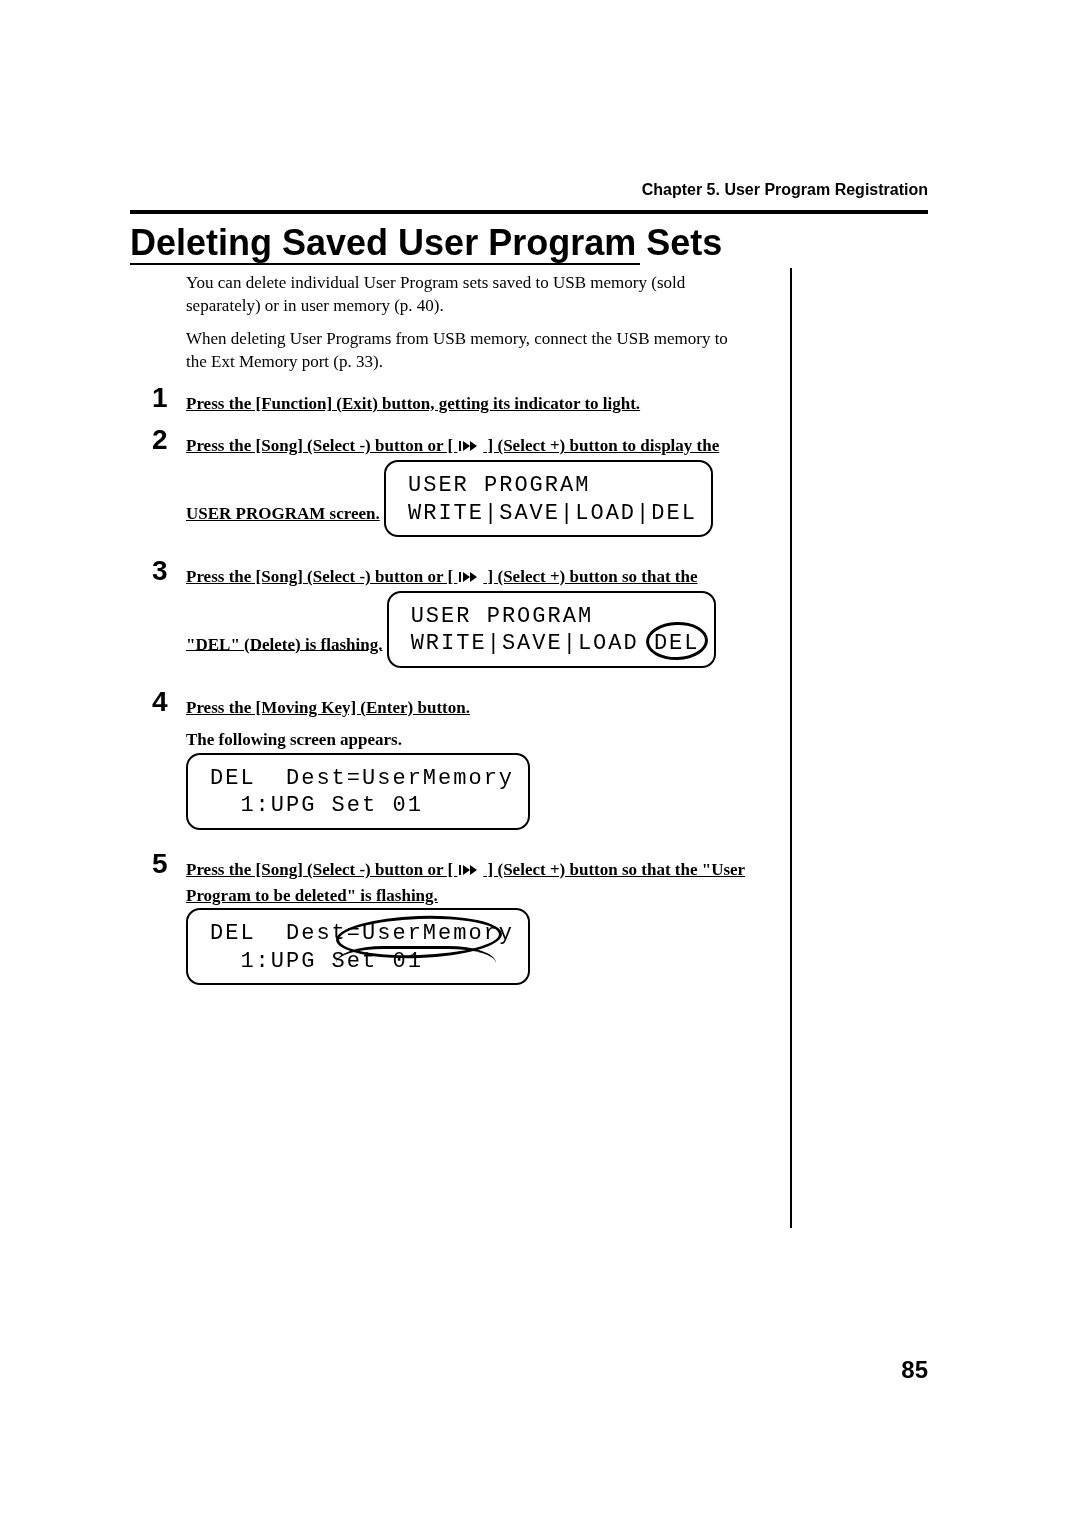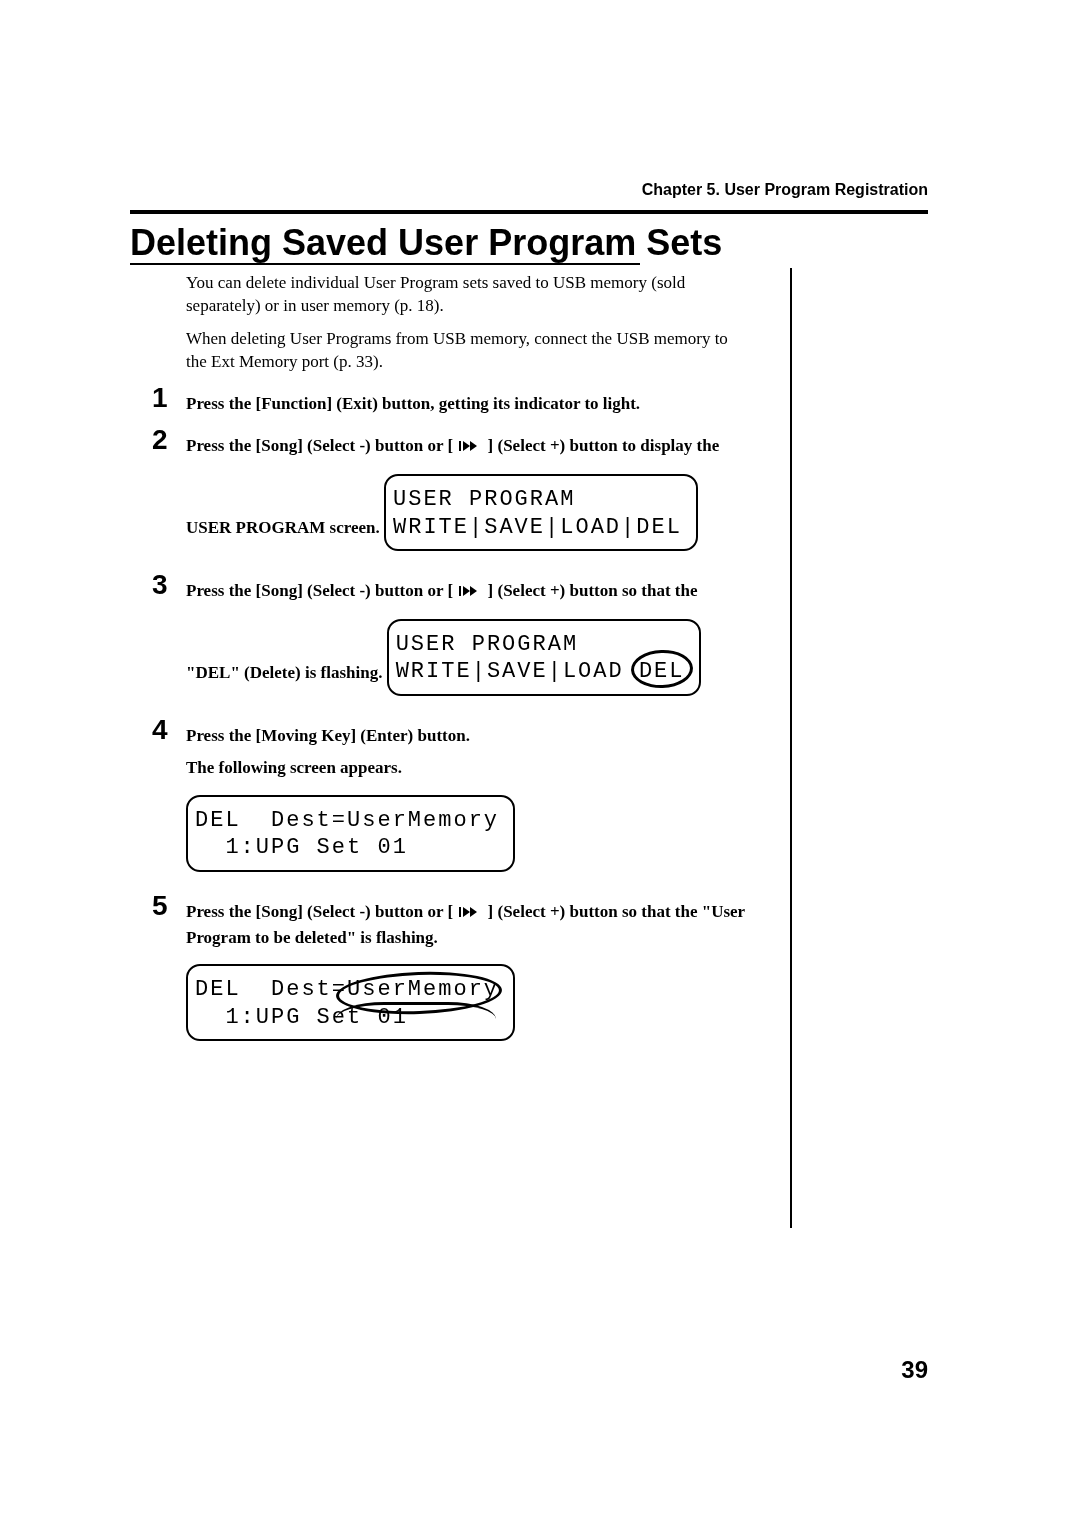--- a/index.html
+++ b/index.html
@@ -85,31 +85,31 @@
   }
   .step .body {
     margin-left: 56px;
     width: 560px;
     font-size: 17px;
     line-height: 1.45;
   }
   .step .body .bold {
     font-weight: 700;
     font-family: Georgia, 'Times New Roman', serif;
+    text-decoration: underline;
   }
   .step .body .plain {
     font-weight: 700;
   }
   .lcd {
     display: inline-block;
-    margin-top: 14px;
     margin-bottom: 10px;
     border: 2px solid #000;
     border-radius: 14px;
-    padding: 10px 14px 8px 7px;
+    padding: 10px 14px 8px 22px;
     font-family: "Courier New", monospace;
     letter-spacing: 2px;
     font-size: 22px;
     line-height: 1.25;
     position: relative;
     white-space: pre;
   }
   .lcd .circle {
     position: absolute;
     border: 3px solid #000;
@@ -170,21 +170,21 @@
 
   <div class="section-title">
     <span>Deleting Saved User Program Sets</span>
   </div>
 
   <div class="rule-thin"></div>
 
   <div class="content">
 
     <div class="intro">
-      <p>You can delete individual User Program sets saved to USB memory (sold separately) or in user memory (p. 18).</p>
+      <p>You can delete individual User Program sets saved to USB memory (sold separately) or in user memory (p. 40).</p>
       <p>When deleting User Programs from USB memory, connect the USB memory to the Ext Memory port (p. 33).</p>
     </div>
 
     <div class="steps">
 
       <div class="step">
         <div class="num">1</div>
         <div class="body">
           <span class="bold">Press the [Function] (Exit) button, getting its indicator to light.</span>
         </div>
@@ -236,15 +236,15 @@
               </svg></span><span class="bold"> ] (Select +) button so that the "User Program to be deleted" is flashing.</span>
           <div class="lcd step5-lcd"><span>DEL  Dest=</span><span>UserMemory</span>
 <span>  1:UPG Set 01</span><span class="ellipse"></span><span class="swoosh"></span></div>
         </div>
       </div>
 
     </div>
   </div>
 
   <div class="page-number">
-    <span>39</span>
+    <span>85</span>
   </div>
 </div>
 
 </body></html>

